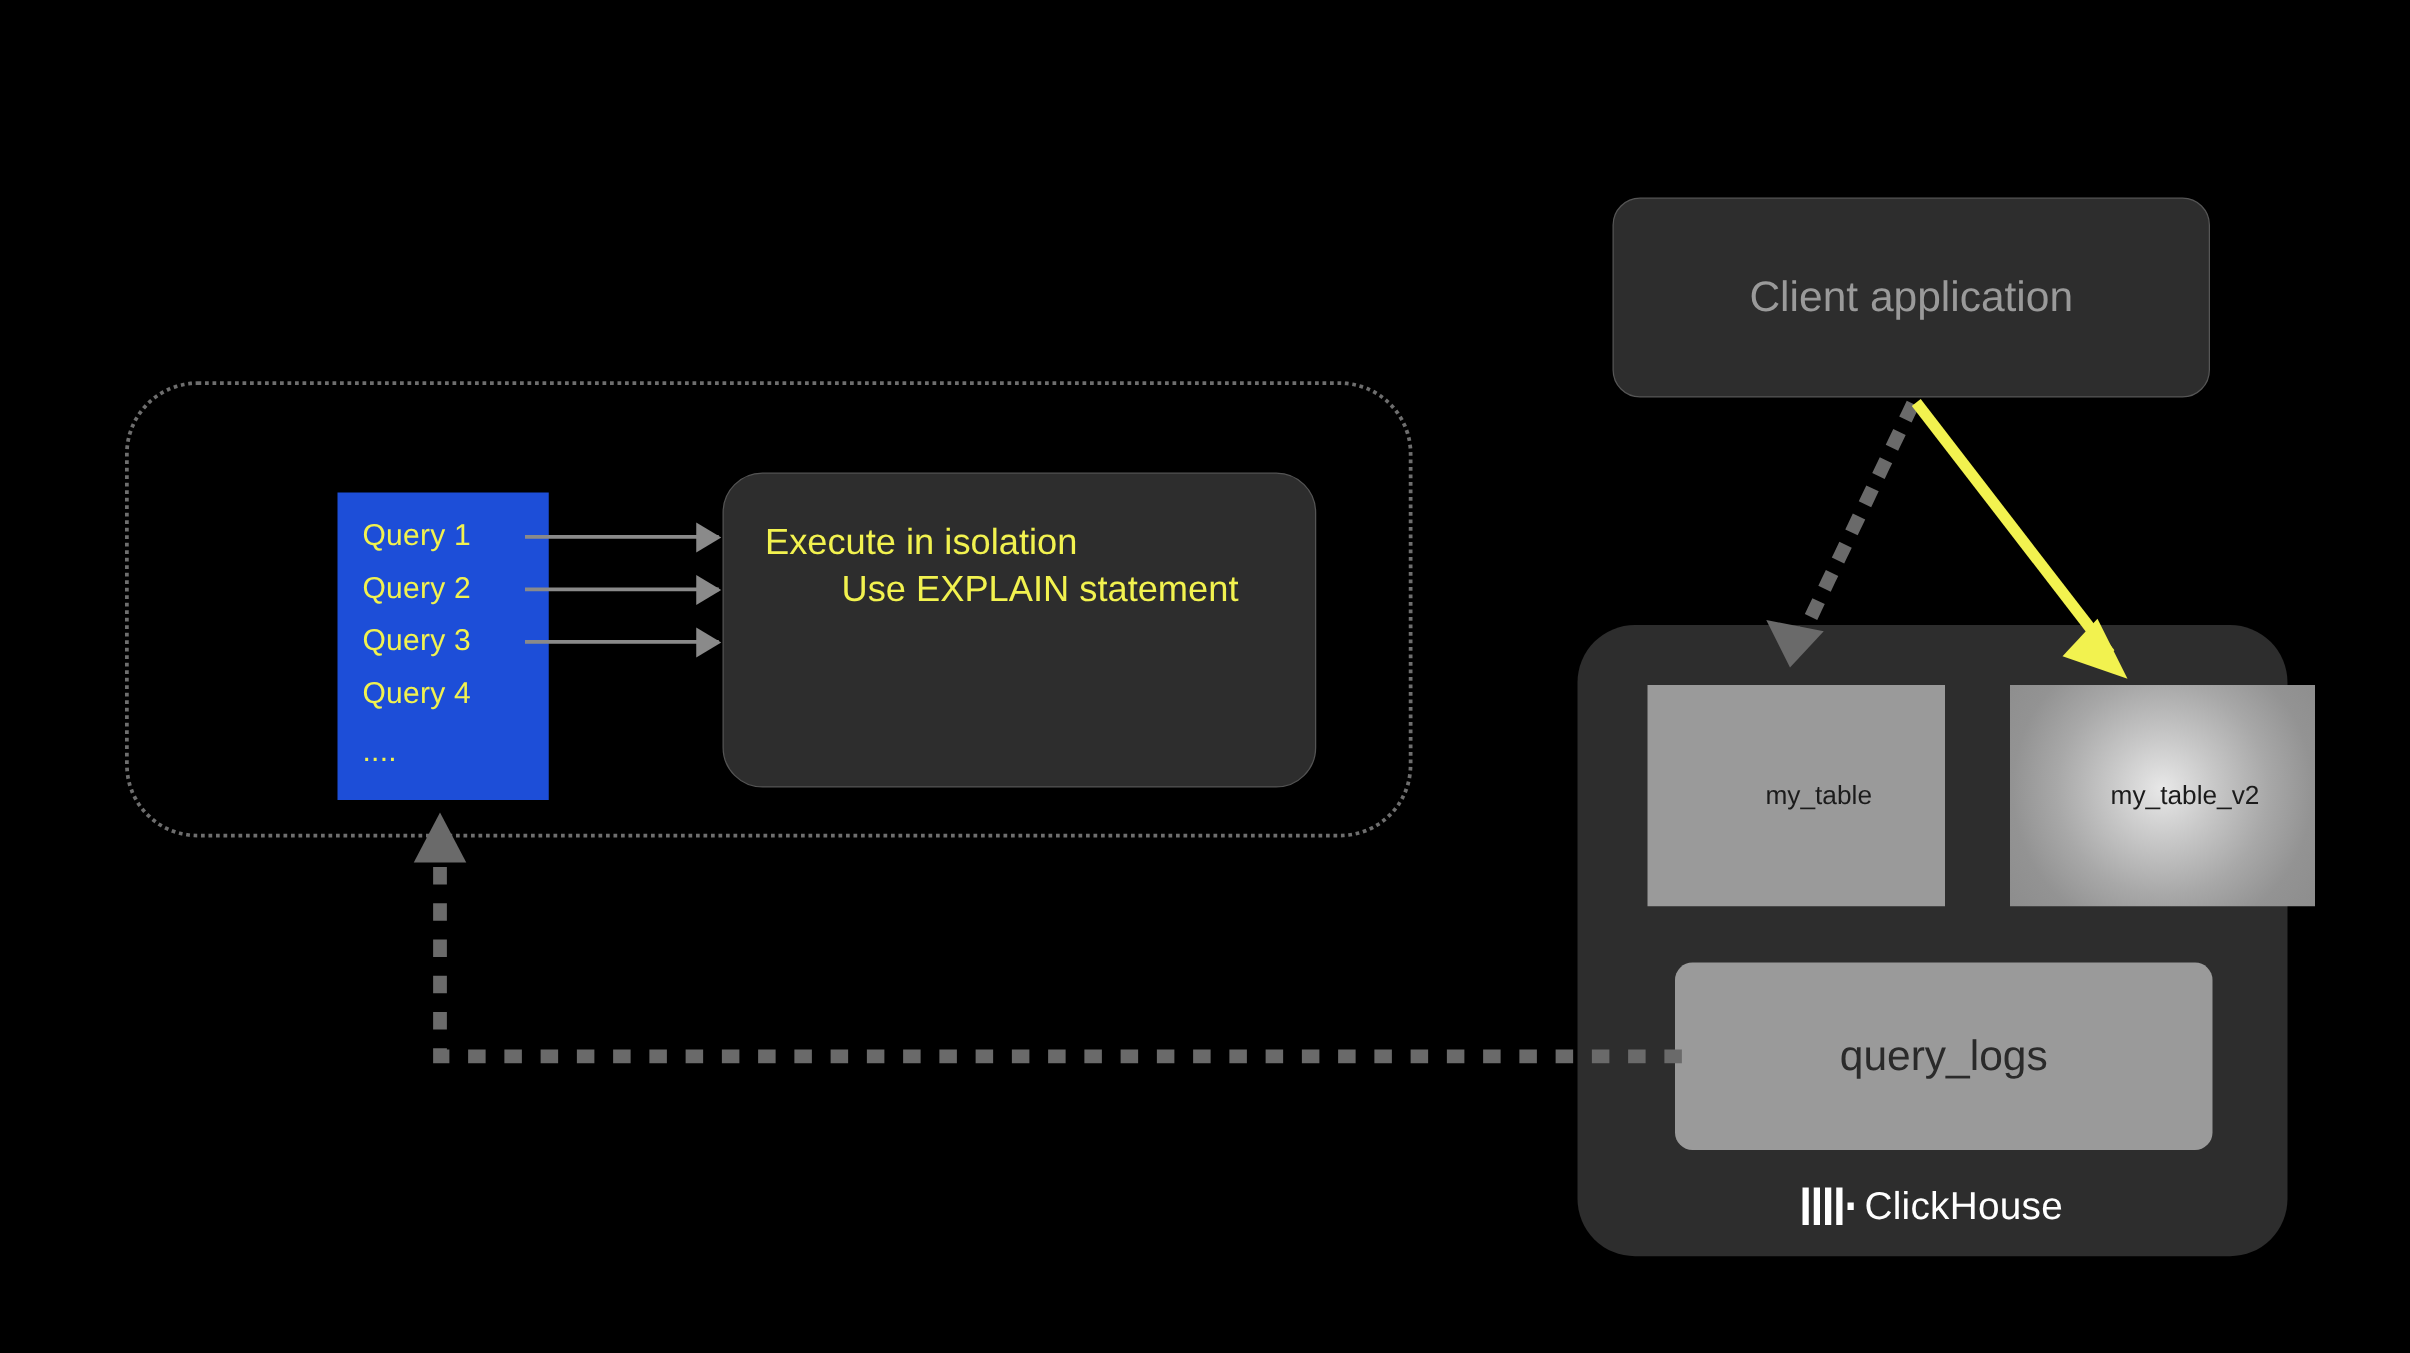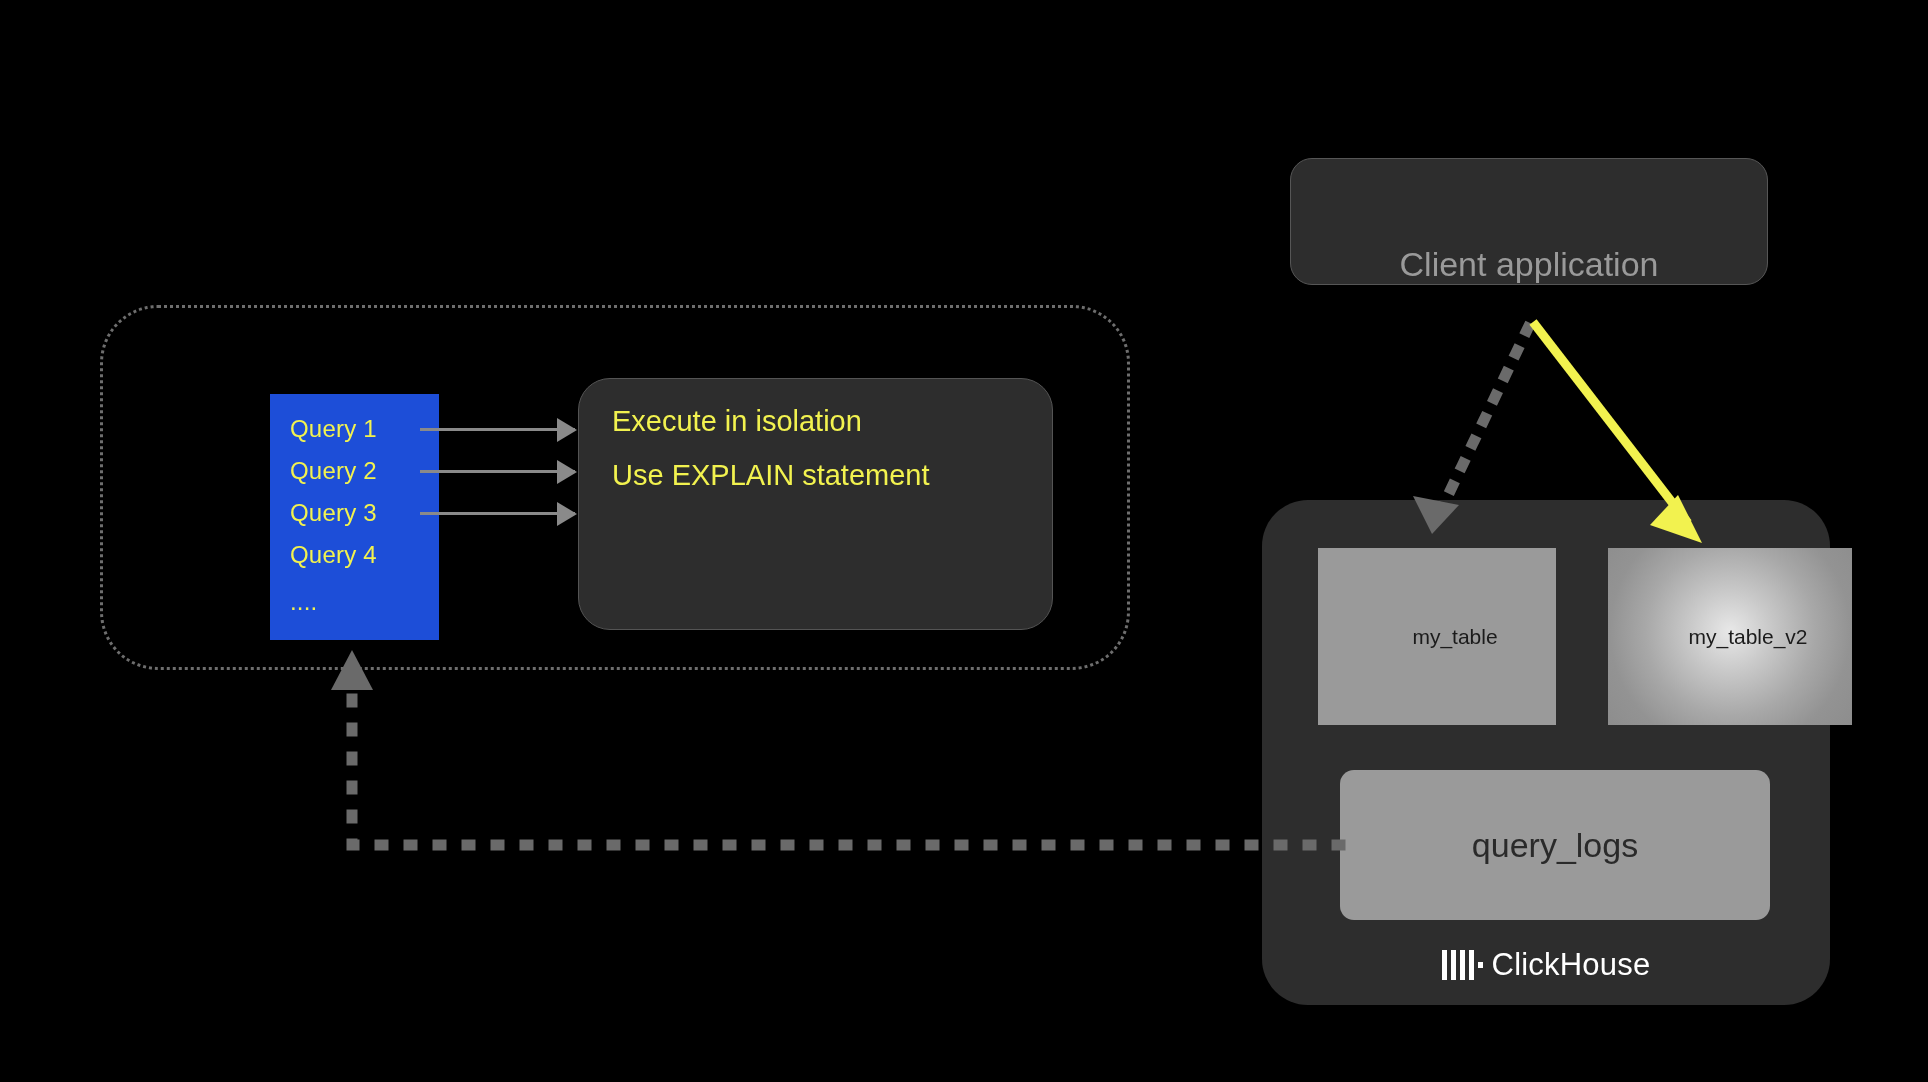--- a/index.html
+++ b/index.html
@@ -27,34 +27,34 @@
   .g-arrow::after{
     content:"";position:absolute;right:-2px;top:50%;transform:translateY(-50%);
     width:0;height:0;border-left:20px solid #8a8a8a;
     border-top:12px solid transparent;border-bottom:12px solid transparent;
   }
 
   
   .investigation{
     position:absolute;left:578px;top:378px;width:475px;height:252px;
     background:#2d2d2d;border:1px solid #545454;border-radius:32px;box-sizing:border-box;
-    padding:23px 0 0 33px;
+    padding:36px 0 0 33px;
   }
   .inv-line{color:#f2f24f;font-size:29px;line-height:38px;white-space:nowrap;}
-  .inv-line.spaced{margin-top:16px;}
+  .inv-line.spaced{margin-top:0;text-align:center;}
   .inv-title{
     position:absolute;left:0;right:0;bottom:22px;text-align:center;
     color:#e9e9e9;font-size:28px;
   }
 
   
   .client-app{
-    position:absolute;left:1290px;top:158px;width:478px;height:127px;
+    position:absolute;left:1290px;top:158px;width:478px;height:160px;
     background:#2d2d2d;border:1px solid #565656;border-radius:22px;box-sizing:border-box;
-    display:flex;align-items:flex-end;justify-content:center;
+    display:flex;align-items:center;justify-content:center;
   }
   .client-app span{color:#9a9a9a;font-size:34px;}
 
   
   .ch-box{
     position:absolute;left:1262px;top:500px;width:568px;height:505px;
     background:#2d2d2d;border-radius:46px;box-sizing:border-box;
   }
   .tbl{
     position:absolute;display:flex;align-items:center;justify-content:center;

